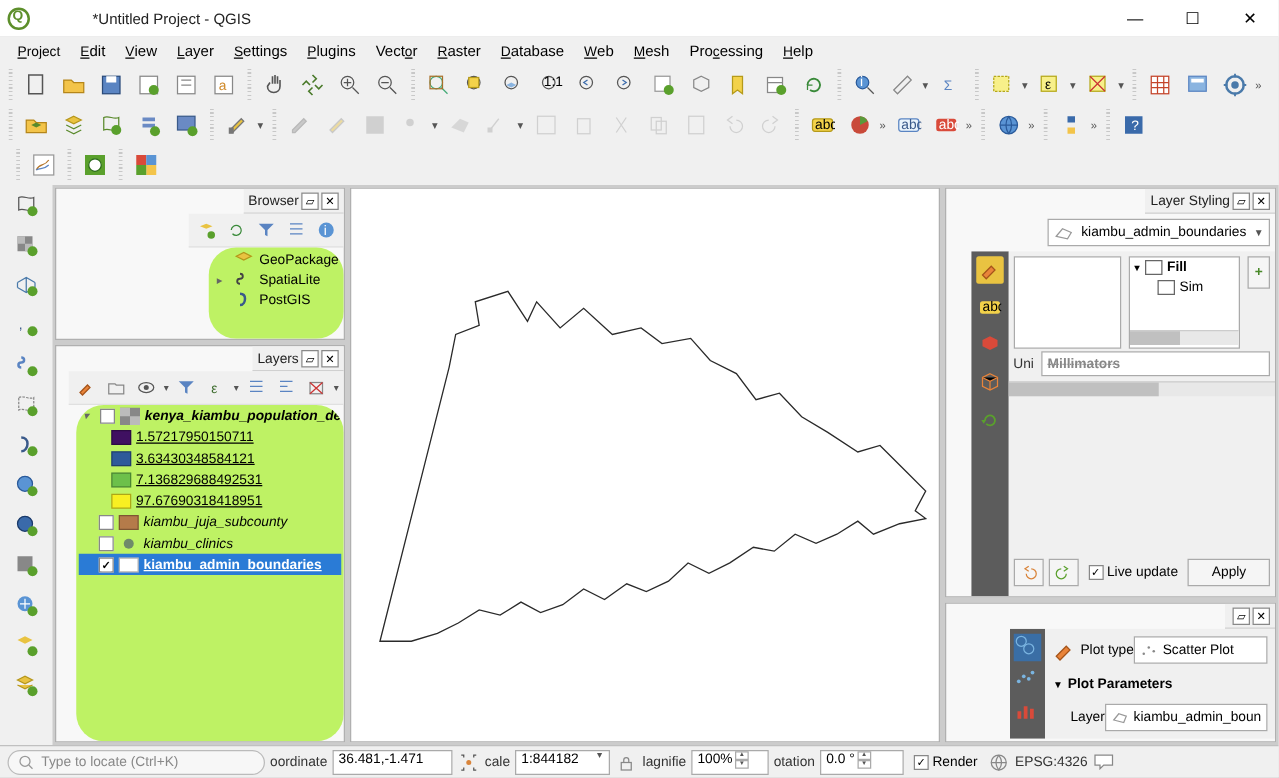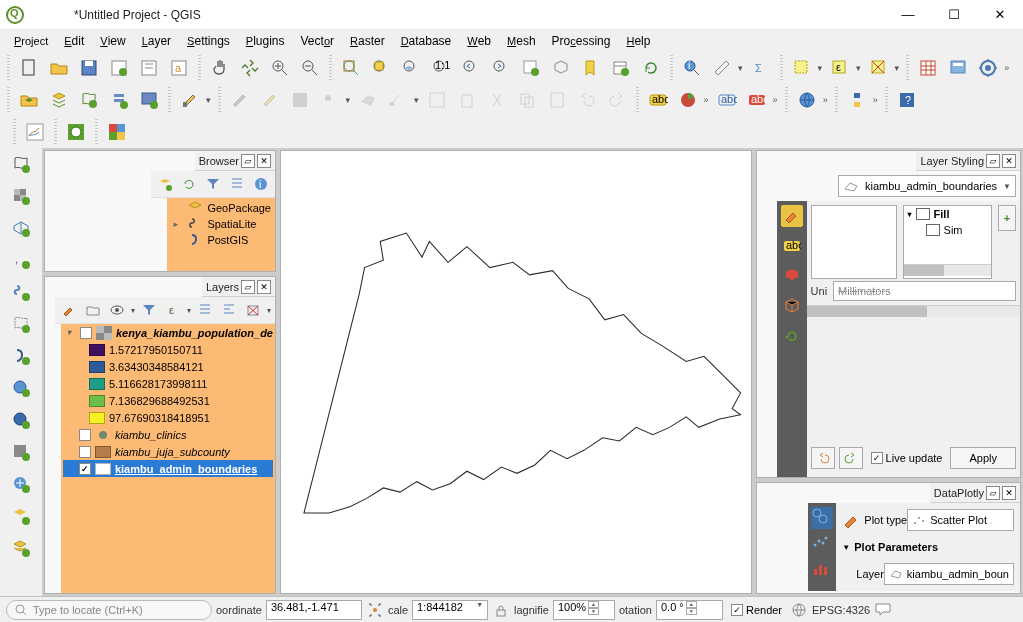--- a/index.html
+++ b/index.html
@@ -35,31 +35,31 @@
 .canvas { flex:1; background:#fff; margin:2px; border:1px solid #b0b0b0; position:relative; }
 .panels-right { width: 269px; display:flex; flex-direction:column; }
 
 
 .panel { background:#f8f8f8; border:1px solid #b0b0b0; margin:2px; display:flex; flex-direction:column; overflow:hidden;align-items:flex-end;}
 .panel-h { height:20px; background:#f0f0f0; display:flex; align-items:center; padding:0 4px; border-bottom:1px solid #d0d0d0;}
 .panel-h .ptitle{ flex:1; font-size:11px; color:#222;}
 .panel-h .pbtn{ width:14px;height:14px;border:1px solid #888;font-size:9px;display:flex;align-items:center;justify-content:center;margin-left:2px;background:#fff;}
 .panel-tb { display:flex; gap:4px; padding:3px 4px; background:#f0f0f0; align-items:center; border-bottom:1px solid #e0e0e0;}
 .ptbtn{width:20px;height:20px;display:flex;align-items:center;justify-content:center;}
-.panel-body { flex:1; background:#fdba74; overflow:auto; padding:2px;}
+.panel-body { flex:1; background:#bef264; overflow:auto; padding:2px;border-radius:22px;}
 
 
 .tree-item{display:flex;align-items:center;gap:4px;padding:1px 2px 1px 16px;}
 .tree-item .expander{width:10px;margin-left:-12px;color:#666;font-size:9px;}
 .tree-icon{width:16px;height:14px;display:inline-block;}
 
 
 .layers-tree{padding:0 2px;}
 .lrow{display:flex;align-items:center;gap:4px;height:17px;padding-left:4px;white-space:nowrap;}
-.lrow.lv1{padding-left:26px;}
+.lrow.lv1{padding-left:26px;text-decoration:underline;}
 .lrow.sel{background:#2a7bd6;color:#fff;font-weight:bold;text-decoration:underline;}
 .lrow.italic-bold{font-weight:bold;font-style:italic;}
 .lrow.italic{font-style:italic;}
 .chk{width:12px;height:12px;border:1px solid #888;background:#fff;display:flex;align-items:center;justify-content:center;font-size:9px;flex-shrink:0;}
 .swatch{width:16px;height:12px;flex-shrink:0;border:1px solid rgba(0,0,0,.3);}
 
 
 .styling-combo{margin:4px;height:22px;border:1px solid #aaa;background:#fff;display:flex;align-items:center;padding:0 4px;gap:6px;}
 .styling-combo .carrow{margin-left:auto;font-size:8px;color:#555;}
 .styling-body{display:flex;flex:1;overflow:hidden;}
@@ -726,42 +726,38 @@
           </div>
         <div class="lrow lv1">
             <span class="swatch" style="background:#3f1061"></span>
             <span>1.57217950150711</span>
           </div>
         <div class="lrow lv1">
             <span class="swatch" style="background:#2e5a9a"></span>
             <span>3.63430348584121</span>
           </div>
         <div class="lrow lv1">
-            <span class="swatch" style="background:#1e9e87"></span>
-            <span>5.116628173998111</span>
-          </div>
-        <div class="lrow lv1">
             <span class="swatch" style="background:#6cc04a"></span>
             <span>7.136829688492531</span>
           </div>
         <div class="lrow lv1">
             <span class="swatch" style="background:#f8ef22"></span>
             <span>97.67690318418951</span>
+          </div>
+        <div class="lrow italic" style="padding-left:16px;">
+            <span class="chk"></span>
+            <span class="swatch" style="background:#b57b4a"></span>
+            <span>kiambu_juja_subcounty</span>
           </div>
         <div class="lrow italic" style="padding-left:16px;">
             <span class="chk"></span>
             <span style="width:16px;display:flex;justify-content:center;">
               <span style="width:8px;height:8px;border-radius:4px;background:#6f8a6a;display:inline-block;"></span>
             </span>
             <span>kiambu_clinics</span>
-          </div>
-        <div class="lrow italic" style="padding-left:16px;">
-            <span class="chk"></span>
-            <span class="swatch" style="background:#b57b4a"></span>
-            <span>kiambu_juja_subcounty</span>
           </div>
         <div class="lrow sel" style="padding-left:16px;">
             <span class="chk" style="color:#000">✓</span>
             <span class="swatch" style="background:#fff;"></span>
             <span>kiambu_admin_boundaries</span>
           </div>
       </div>
     </div>
   </div>
 
@@ -831,21 +827,21 @@
                 </div>
               <div class="scrollh" style="margin-top:26px;">
                   <div class="thumb"></div>
                 </div>
             </div>
             <div class="plusbtn">+</div>
           </div>
           <div class="unitrow">
             <span>Uni</span>
             <div class="ubox">
-                <span style="text-decoration:line-through dotted;">Millimators</span>
+                <span style="text-decoration:line-through dotted;font-weight:bold;">Millimators</span>
               </div>
           </div>
           <div class="scrollh" style="height:12px;margin:2px -4px;">
               <div class="thumb" style="width:120px;"></div>
             </div>
           <div class="bottom-btns">
             <div class="ibtn">
                 <svg width="14" height="14">
                   <path d="M9 4a4 4 0 1 1-4 4" fill="none" stroke="#d9843a"></path>
                   <path d="M7 2l-3 2 3 2" fill="none" stroke="#d9843a"></path>
@@ -864,21 +860,20 @@
             <div class="applybtn">
                 <span>Apply</span>
               </div>
           </div>
         </div>
       </div>
     </div>
 
     <div class="panel" style="height:112px;">
       <div class="panel-h">
-        <span class="ptitle">DataPlotly</span>
         <span class="pbtn">▱</span>
         <span class="pbtn">✕</span>
       </div>
       <div class="dplotly-body">
         <div class="dplotly-tabs">
           <div class="dtab active"><svg width="18" height="18">
                 <circle cx="6" cy="6" r="4" fill="none" stroke="#7ab4e0"></circle>
                 <circle cx="12" cy="12" r="4" fill="none" stroke="#7ab4e0"></circle>
               </svg></div>
           <div class="dtab"><svg width="18" height="18">

